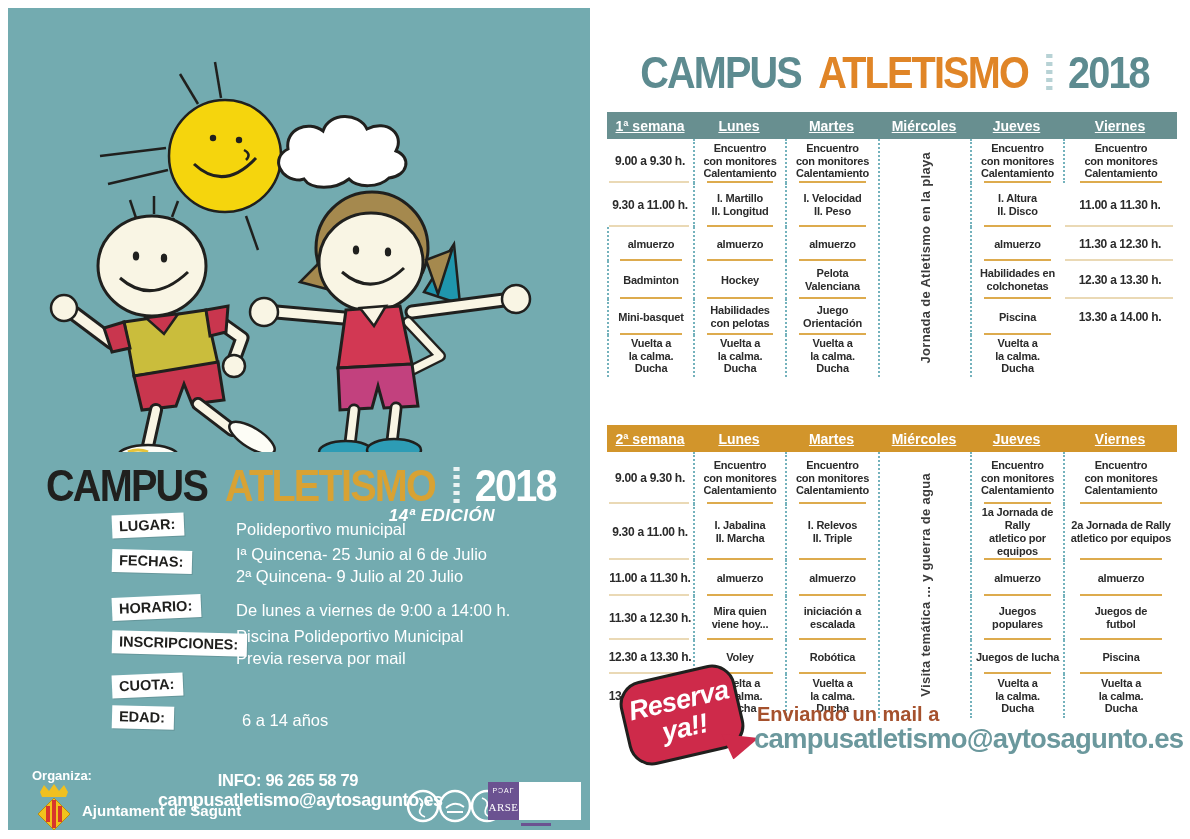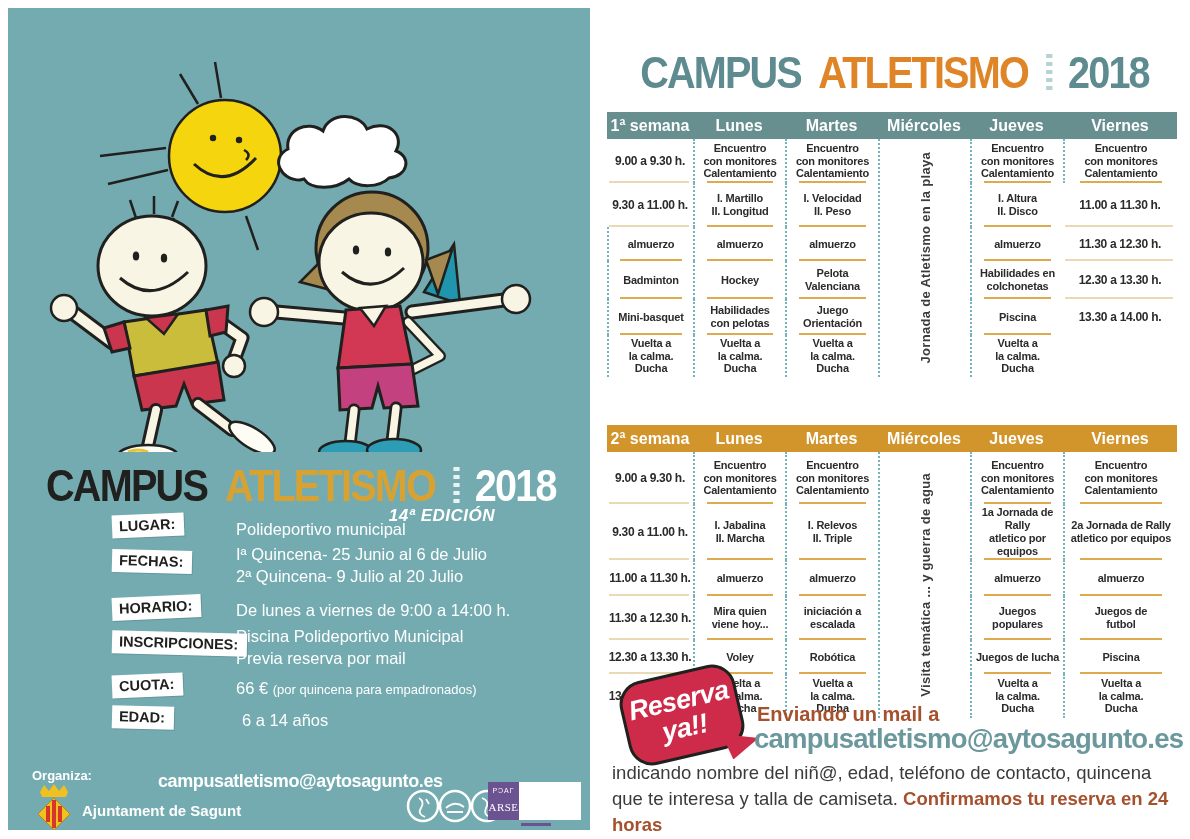--- a/index.html
+++ b/index.html
@@ -46,21 +46,21 @@
   .right-panel{position:absolute;left:607px;top:0;width:575px;height:839px;}
   .r-title{position:absolute;left:0;top:48px;width:575px;text-align:center;white-space:nowrap;font-weight:bold;font-size:44px;letter-spacing:-2px;transform:scaleX(.9);transform-origin:center;}
   .r-title .t-campus{color:var(--c-title_teal);}
   .r-title .t-atl{color:var(--c-title_orange);margin-left:9px;}
   .r-title .t-year{color:var(--c-title_teal);}
   .r-title .t-div{background:repeating-linear-gradient(to bottom,#b7d2d5 0 4px,rgba(255,255,255,0) 4px 8px);}
   .sched{position:absolute;left:0;top:112px;width:570px;}
   .band{display:grid;grid-template-columns:86px 92px 93px 92px 93px 114px;height:27px;}
   .band.teal{background:var(--c-band_teal);}
   .band.orange{background:var(--c-band_orange);margin-top:48px;}
-  .bcell{display:flex;align-items:center;justify-content:center;color:#fff;font-weight:bold;font-size:16px;}
+  .bcell{display:flex;align-items:center;justify-content:center;color:#fff;font-weight:bold;font-size:14px;text-decoration:underline;}
   .wk{display:grid;grid-template-columns:86px 92px 93px 92px 93px 114px;}
   .wk1{grid-template-rows:44px 44px 34px 38px 36px 42px;}
   .wk2{grid-template-rows:52px 56px 36px 44px 34px 44px;}
   .cell{position:relative;display:flex;align-items:center;justify-content:center;text-align:center;overflow:hidden;white-space:pre-line;}
   .tcell{font-weight:bold;font-size:12px;letter-spacing:-.3px;color:var(--c-cell_ink);}
   .dcell{font-weight:bold;font-size:11px;line-height:1.18;letter-spacing:-.2px;color:var(--c-cell_ink);border-left:2px dotted var(--c-dot_line);}
   .vcell{grid-column:4;grid-row:1 / span 6;border-left:2px dotted var(--c-dot_line);}
   .vtext{writing-mode:vertical-rl;transform:rotate(180deg);font-weight:bold;font-size:13px;color:#3c3c3c;letter-spacing:.3px;}
   .cell.sep::after{content:"";position:absolute;bottom:0;left:13%;right:13%;border-bottom:2px solid var(--c-sep_gold);}
   .tcell.sep::after{left:2px;right:4px;border-bottom:2px solid var(--c-sep_light);}
@@ -189,39 +189,39 @@
 2ª Quincena- 9 Julio al 20 Julio</div>
 
     <div class="info-label" style="top:588px">HORARIO:</div>
     <div class="info-value" style="top:591px">De lunes a viernes de 9:00 a 14:00 h.</div>
 
     <div class="info-label alt" style="top:624px">INSCRIPCIONES:</div>
     <div class="info-value" style="top:617px">Piscina Polideportivo Municipal
 Previa reserva por mail</div>
 
     <div class="info-label" style="top:666px">CUOTA:</div>
-    <div class="info-value" style="top:669px"><span>66 €</span> <span class="info-note">(por quincena para empadronados)</span></div>
 
     <div class="info-label alt" style="top:698px">EDAD:</div>
     <div class="info-value" style="left:234px;top:701px">6 a 14 años</div>
 
     <div class="l-organiza">Organiza:</div>
 
     <svg class="shield" width="44" height="54" viewBox="0 0 44 54">
       <polygon points="8,10 12,3 17,9 22,2 27,9 32,3 36,10 34,15 10,15" fill="#f0c020"></polygon>
       <polygon points="22,16 38,32 22,48 6,32" fill="#f2c21c" stroke="#b98c12" stroke-width="1"></polygon>
       <line x1="16" y1="24" x2="16" y2="40" stroke="#d8362c" stroke-width="4"></line>
       <line x1="22" y1="18" x2="22" y2="46" stroke="#d8362c" stroke-width="4"></line>
       <line x1="28" y1="24" x2="28" y2="40" stroke="#d8362c" stroke-width="4"></line>
       <text x="6" y="53" font-size="7" fill="#f0c020" font-weight="bold">M</text>
       <text x="32" y="53" font-size="7" fill="#f0c020" font-weight="bold">L</text>
     </svg>
     <div class="l-ayto">Ajuntament de Sagunt</div>
 
     <div class="l-contact">
+      <div class="l-phone">INFO: 96 265 58 79</div>
       <div class="l-email">campusatletismo@aytosagunto.es</div>
     </div>
 
     <svg class="medallions" width="96" height="40" viewBox="0 0 96 40">
       <circle cx="17" cy="20" r="15" fill="none" stroke="#fff" stroke-width="2.5"></circle>
       <path d="M13,12 q6,4 2,10 q-4,6 4,9 M20,13 l3,5" fill="none" stroke="#fff" stroke-width="1.8"></path>
       <circle cx="49" cy="20" r="15" fill="none" stroke="#fff" stroke-width="2.5"></circle>
       <path d="M40,22 q9,-8 18,-1 M41,26 h16" fill="none" stroke="#fff" stroke-width="1.8"></path>
       <circle cx="81" cy="20" r="15" fill="none" stroke="#fff" stroke-width="2.5"></circle>
       <path d="M76,12 q8,3 4,10 q-3,7 4,9 M84,14 q-2,5 2,8" fill="none" stroke="#fff" stroke-width="1.8"></path>
@@ -391,16 +391,15 @@
       </div>
     </div>
 
     <div class="bubble">
       <span>Reserva</span>
       <span>ya!!</span>
     </div>
     <div class="bubble-tail"></div>
     <div class="r-enviando">Enviando un mail a</div>
     <div class="r-email">campusatletismo@aytosagunto.es</div>
-    <p class="r-detail"><span>indicando nombre del niñ@, edad, teléfono de contacto, quincena que te interesa y talla de camiseta. </span><span class="r-confirm">Confirmamos tu reserva en 24 horas</span></p>
   </div>
 
 </div>
 
 </body></html>

